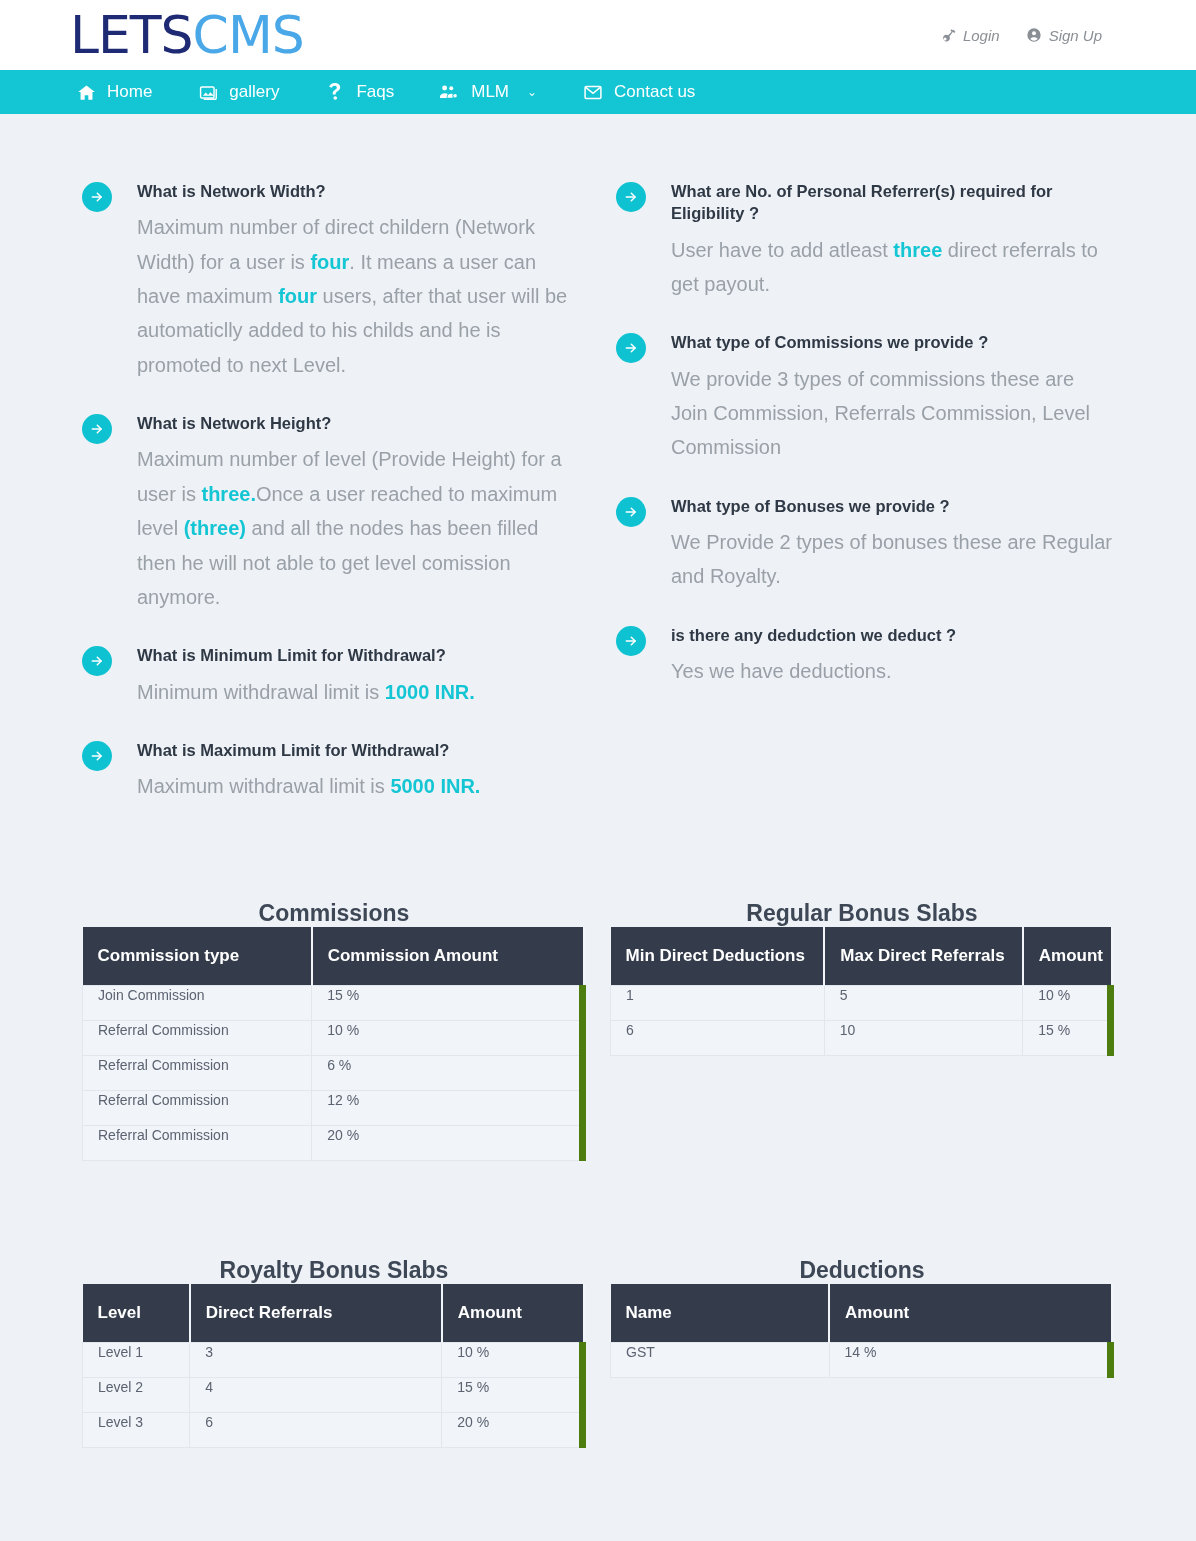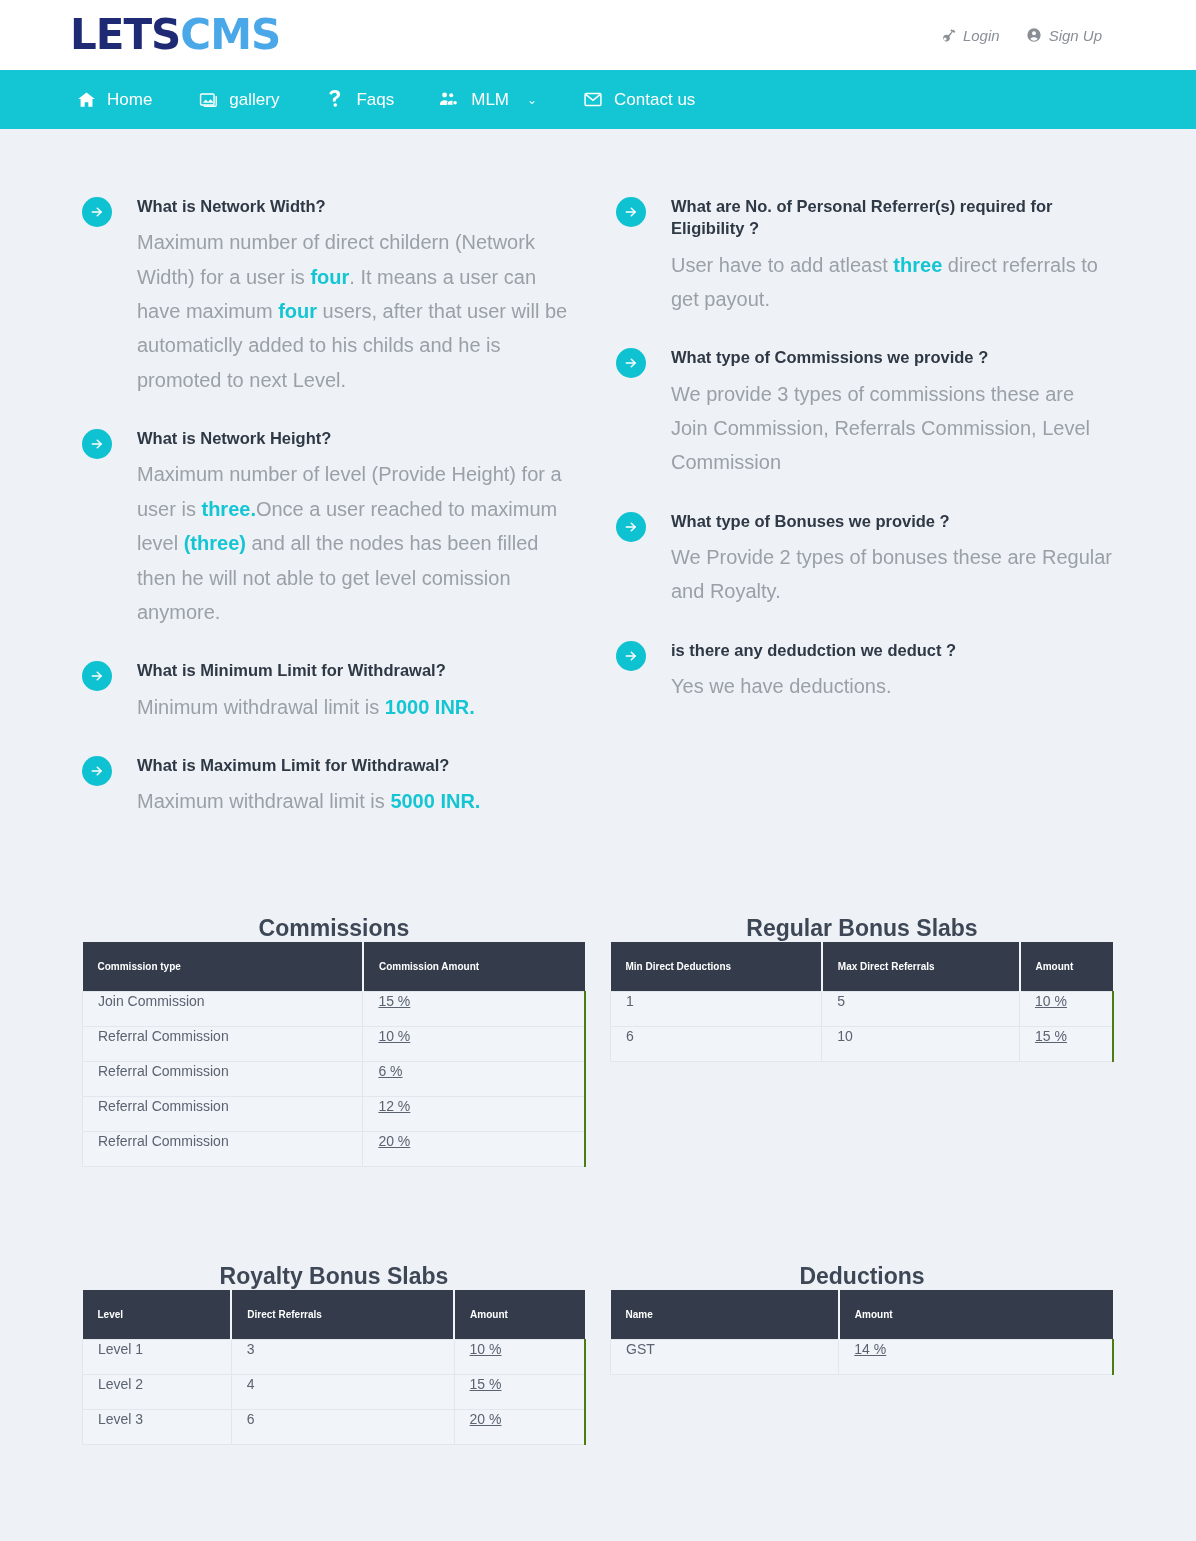--- a/index.html
+++ b/index.html
@@ -13,22 +13,22 @@
 
   
   .topbar {
     height: 70px;
     background: #ffffff;
     display: flex;
     align-items: center;
     padding: 0 94px 0 70px;
   }
   .logo {
-    font-size: 42px;
-    font-weight: 700;
+    font-size: 52px;
+    font-weight: 400;
     letter-spacing: -1px;
     line-height: 1;
     font-family: "DejaVu Sans", sans-serif;
   }
   .logo .lets { color: #1f2a75; }
   .logo .cms  { color: #4aa8e8; }
   .topbar-right {
     margin-left: auto;
     display: flex;
     align-items: center;
@@ -41,21 +41,21 @@
     gap: 7px;
     color: #8a8f96;
     font-size: 15px;
     text-decoration: none;
     cursor: pointer;
   }
   .auth-link svg { display: block; }
 
   
   .navbar {
-    height: 59px;
+    height: 44px;
     background: #14c6d4;
     display: flex;
     align-items: center;
     padding-left: 76px;
   }
   .nav-item {
     display: flex;
     align-items: center;
     gap: 11px;
     color: #ffffff;
@@ -140,35 +140,35 @@
   }
   table {
     width: 100%;
     border-collapse: collapse;
     background: #f1f4f8;
     font-size: 14px;
   }
   thead th {
     background: #343c4b;
     color: #ffffff;
-    font-size: 10px;
+    font-size: 17px;
     font-weight: bold;
     text-align: left;
     padding: 19px 0 19px 15px;
     border-right: 2px solid #f1f4f8;
   }
   thead th:last-child { border-right: none; }
   tbody td {
     color: #5b6371;
     padding: 1px 0 17px 15px;
     border: 1px solid #e2e7ee;
     border-left: none;
     border-right: 1px solid #e2e7ee;
   }
-  tbody td:last-child { border-right: 2px solid #4d7c0f; text-decoration: underline; }
+  tbody td:last-child { border-right: 7px solid #4d7c0f; }
   tbody td:first-child { border-left: 1px solid #e2e7ee; }
 </style>
 </head>
 <body>
 
 <div class="topbar">
   <div class="logo">
     <span class="lets">LETS</span><span class="cms">CMS</span>
   </div>
   <div class="topbar-right">

